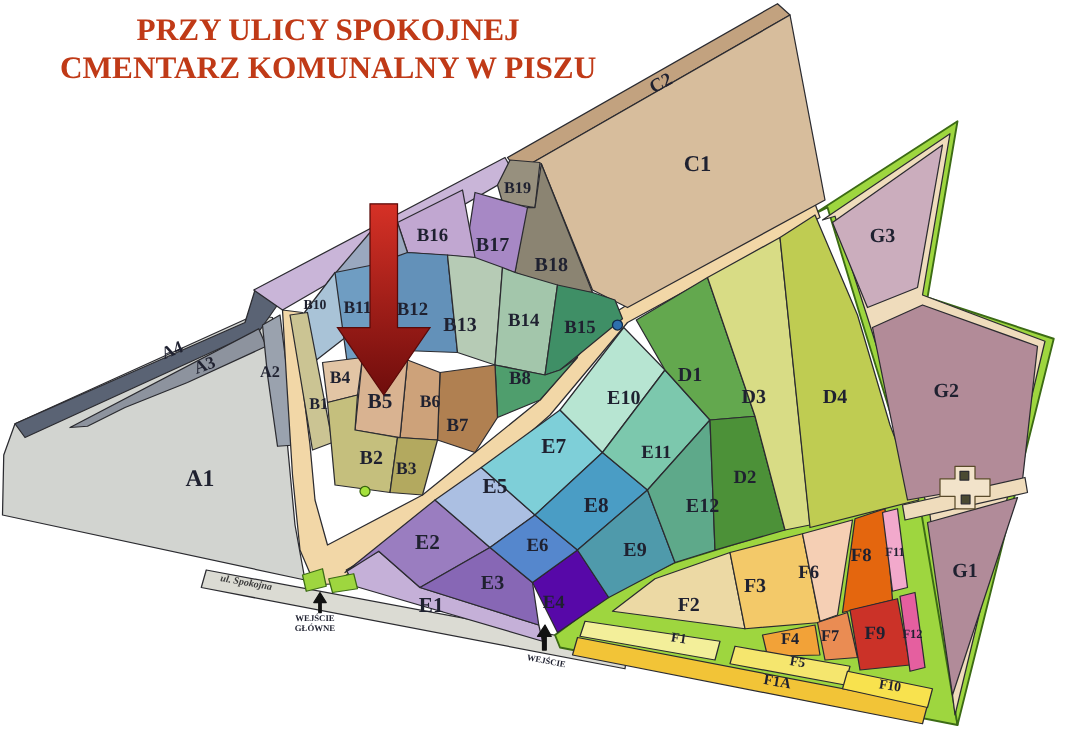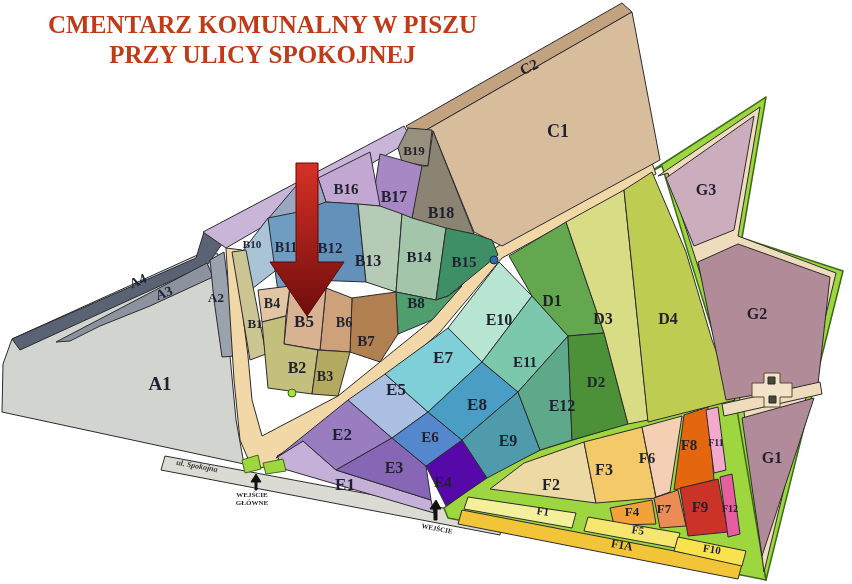--- a/index.html
+++ b/index.html
@@ -9,22 +9,22 @@
          font-weight:bold;font-size:25px;line-height:1.18;letter-spacing:0px;}
   svg.map{position:absolute;left:0;top:0;width:852px;height:584px;}
   svg.map text{font-family:"Liberation Serif",serif;font-weight:bold;
                text-anchor:middle;dominant-baseline:central;}
 </style>
 </head>
 <body>
 
 <div class="stage">
   <div class="title" id="title" style="color: rgb(192, 58, 23);">
+    <div>PRZY ULICY SPOKOJNEJ</div>
     <div>CMENTARZ KOMUNALNY W PISZU</div>
-    <div>PRZY ULICY SPOKOJNEJ</div>
   </div>
   <svg class="map" id="map" xmlns="http://www.w3.org/2000/svg" viewBox="0 0 852 584">
       <defs>
         <linearGradient id="arrowGrad" x1="0" y1="0" x2="0" y2="1">
           <stop offset="0" stop-color="#d63126"></stop>
           <stop offset="1" stop-color="#6f0d0c"></stop>
         </linearGradient>
       </defs>
       <polygon points="165,456 502,519 500,535 161,470" fill="#dbdbd3" stroke="#2b2b30" stroke-width="1" stroke-linejoin="round"></polygon>
       <polygon points="12,339 204,252 218,254 224,300 230,356 236,420 244,464 2,412 3,364" fill="#d2d4d0" stroke="#2b2b30" stroke-width="1" stroke-linejoin="round"></polygon>

